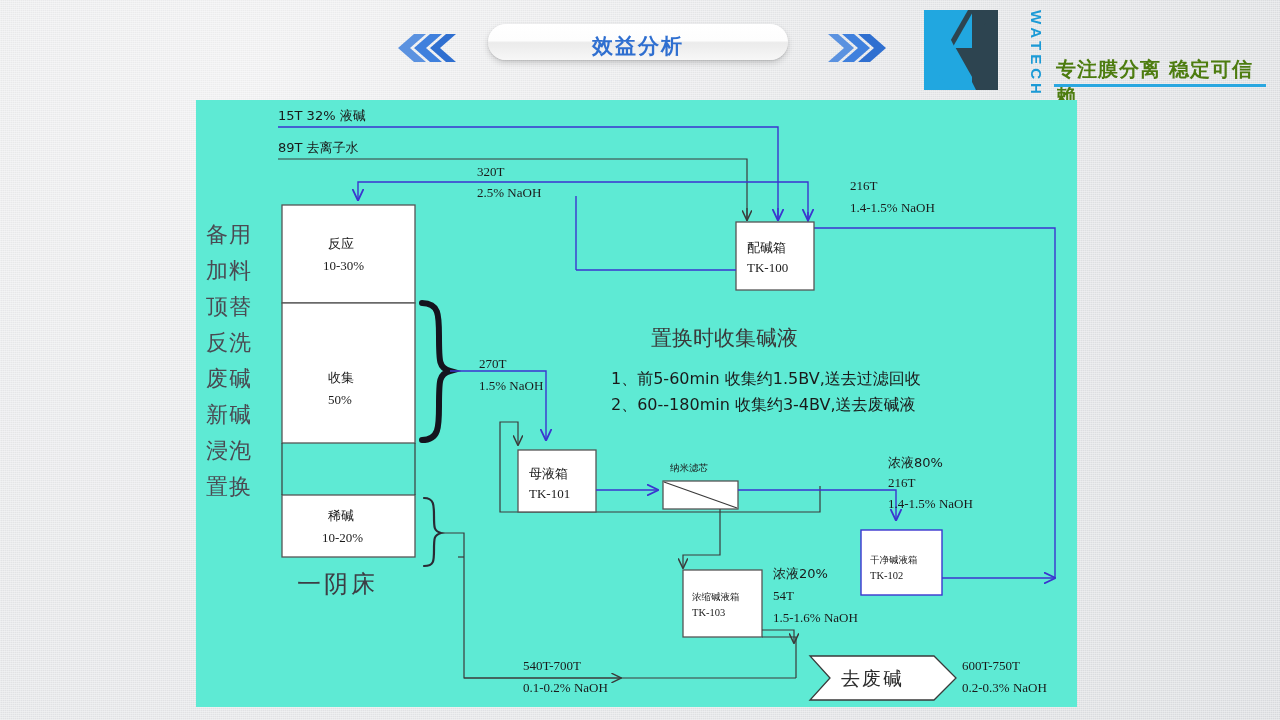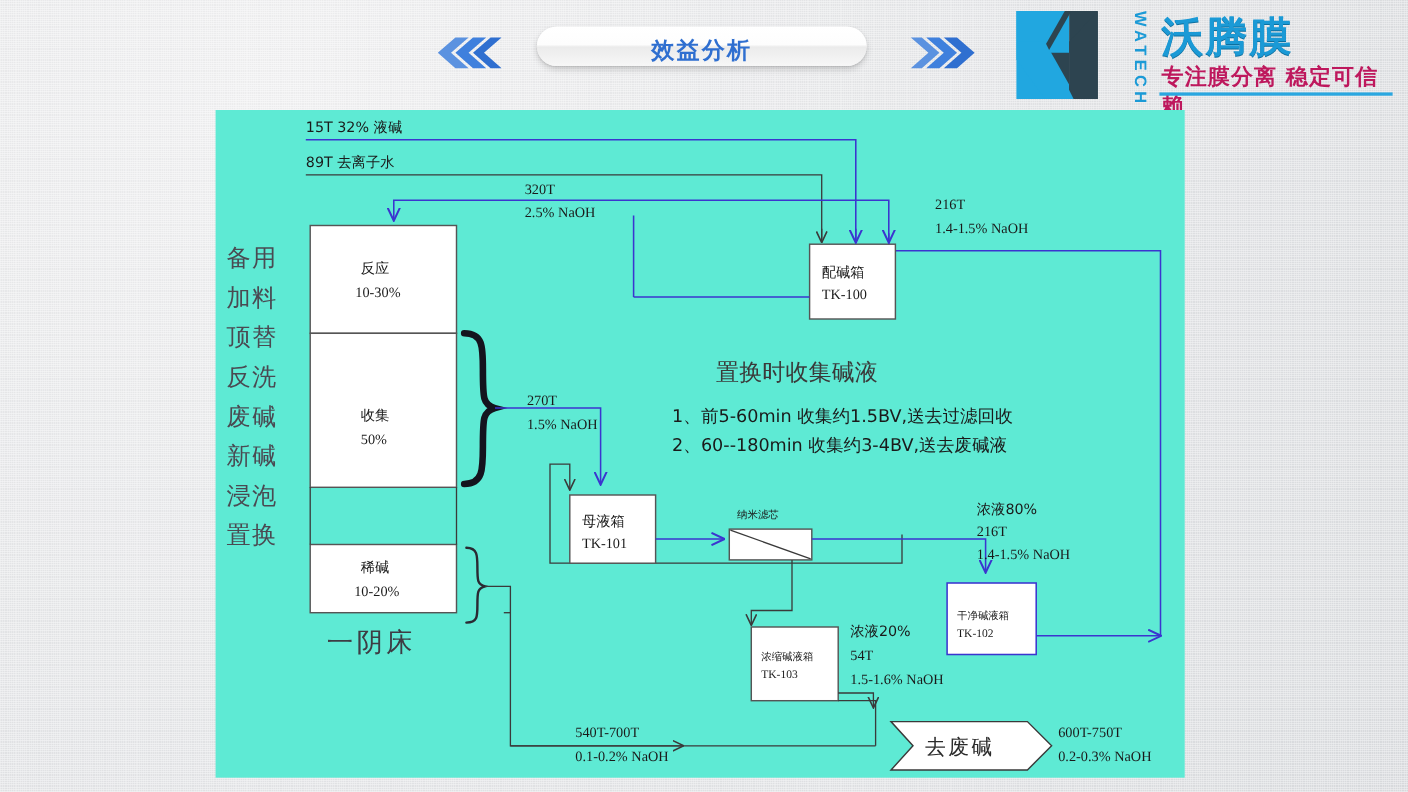--- a/index.html
+++ b/index.html
@@ -51,21 +51,21 @@
   }
   #logo-cn{
     position:absolute;left:136px;top:4px;
     font-family:"DejaVu Sans","Liberation Sans",sans-serif;
     font-size:38px;font-weight:bold;color:#1b9ad6;letter-spacing:2px;
     text-shadow:0 1px 0 #0e6f9e;
   }
   #logo-slogan{
     position:absolute;left:136px;top:52px;
     font-family:"DejaVu Sans","Liberation Sans",sans-serif;
-    font-size:20px;font-weight:bold;color:#be185d;letter-spacing:1px;
+    font-size:20px;font-weight:bold;color:#4d7c0f;letter-spacing:1px;
   }
   #logo-rule{position:absolute;left:134px;top:80px;width:212px;height:3px;background:#2aa7e0;}
 
   
   #canvas{
     position:absolute;left:196px;top:100px;width:881px;height:607px;
     background:#5eead4;
   }
   #canvas svg{display:block;}
   text{font-family:"Liberation Sans",sans-serif;fill:#222;}
@@ -130,21 +130,20 @@
       <polygon points="26,2 52,2 52,40 26,40" fill="#21a7e0"></polygon>
       <polygon points="30,30 56,76 56,82 30,82" fill="#21a7e0"></polygon>
       <polygon points="52,2 78,2 78,82 52,82" fill="#2d4450"></polygon>
       <polygon points="48,2 54,2 30,44 24,44" fill="#2d4450"></polygon>
       <polygon points="4,2 30,2 30,30 4,30" fill="#21a7e0"></polygon>
       <polygon points="52,30 78,2 78,82 52,82" fill="#2d4450"></polygon>
       <polygon points="4,30 30,30 56,82 30,82 4,46" fill="#21a7e0"></polygon>
     </svg>
   </div>
   <div id="logo-vert">WATECH</div>
-  <div id="logo-cn">沃腾膜</div>
   <div id="logo-slogan">专注膜分离 稳定可信赖</div>
   <div id="logo-rule"></div>
 </div>
 
 <div id="canvas">
 <svg width="881" height="607" viewBox="0 0 881 607">
   <defs>
     <marker id="akb" markerWidth="9" markerHeight="9" refX="8" refY="4.5" orient="auto">
       <path d="M0,0.5 L8.5,4.5 L0,8.5" fill="none" stroke="#3b35cf" stroke-width="1.3"></path>
     </marker>

